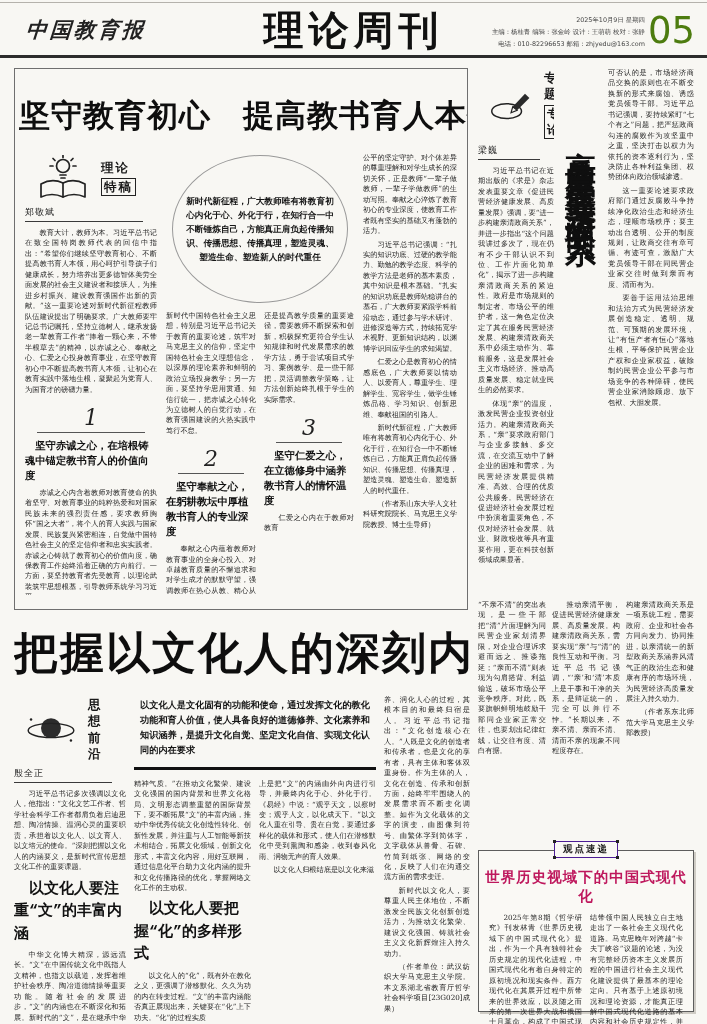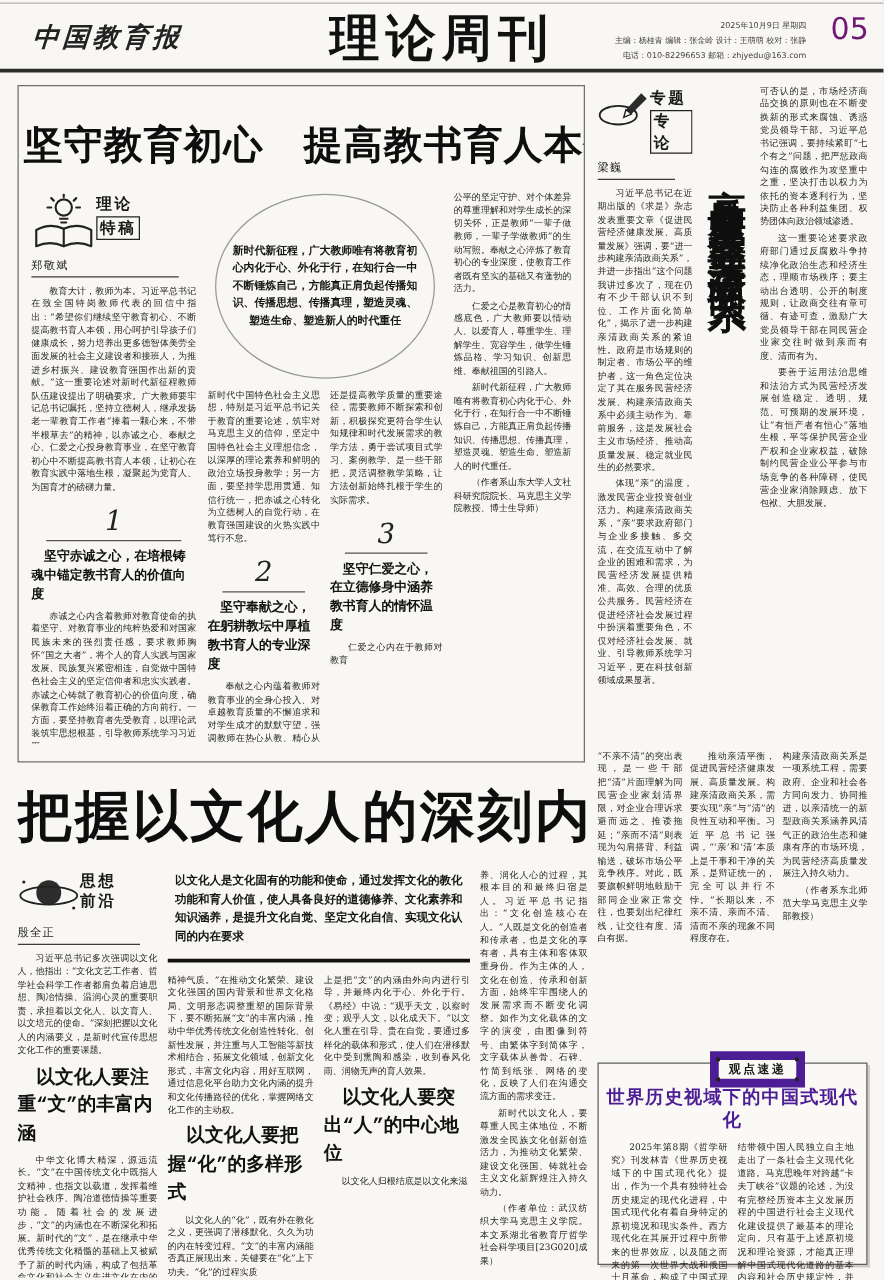--- a/index.html
+++ b/index.html
@@ -3,32 +3,32 @@
 <meta charset="utf-8">
 <style>
   html,body{margin:0;padding:0;background:#e8e6e0;}
   .page{position:relative;width:707px;height:1024px;background:#f8f7f3;font-family:"DejaVu Serif","Liberation Serif",serif;color:#1b1b1b;overflow:hidden;margin:0 auto;}
   .hairline{position:absolute;top:2px;left:0;width:707px;height:1px;background:#b5b2ac;}
   
   .masthead{position:absolute;top:0;left:0;width:707px;height:56px;}
   .paper-logo{position:absolute;left:26px;top:16px;font-size:21px;font-weight:bold;font-style:italic;letter-spacing:3px;transform:skewX(-4deg);color:#222;}
   .section-title{position:absolute;left:50%;top:3px;transform:translateX(-50%);margin:0;font-size:40px;font-weight:900;letter-spacing:5px;color:#111;white-space:nowrap;}
   .mast-info{position:absolute;right:62px;top:15px;text-align:right;font-size:6.4px;line-height:1.85;color:#444;font-family:"DejaVu Sans","Liberation Sans",sans-serif;}
-  .page-num{position:absolute;right:12px;top:9px;font-size:24px;color:#701a75;font-family:"DejaVu Sans","Liberation Sans",sans-serif;margin-left:19px;}
+  .page-num{position:absolute;right:12px;top:9px;font-size:37px;color:#4d7c0f;font-family:"DejaVu Sans","Liberation Sans",sans-serif;margin-left:19px;}
   .mast-rule{position:absolute;top:55px;left:0;width:707px;height:3px;background:#2c2c2c;}
   
   .p{font-size:7.2px;line-height:1.45;text-align:justify;text-indent:2em;margin:0 0 3px;color:#262626;}
   .cont{text-indent:0;}
   .author{font-size:9px;margin:3px 0 2px;letter-spacing:1px;color:#222;}
   .byline-rule{border-top:1px solid #3a3a3a;margin:2px 14px 6px 0;}
   .sechead{font-family:"DejaVu Sans","Liberation Sans",sans-serif;font-weight:bold;font-size:10.3px;line-height:1.45;margin:2px 0 5px;text-indent:1em;color:#111;}
   .secnum{font-style:italic;font-size:22px;text-align:center;border-bottom:1px solid #555;line-height:1.1;padding:7px 0 2px;margin:4px 12px 5px;color:#222;}
   .subhead{font-family:Liberation Mono, monospace;font-weight:bold;font-size:15px;line-height:1.5;margin:6px 0 4px;text-indent:1em;color:#111;}
   .foot{color:#222;}
-  .badge-row{display:flex;align-items:flex-start;gap:0;margin:2px 0 5px;}
+  .badge-row{display:flex;align-items:center;gap:12px;margin:2px 12px 5px;}
   .badge-label{font-family:"DejaVu Sans","Liberation Sans",sans-serif;font-weight:bold;font-size:12.5px;line-height:1.3;letter-spacing:2px;color:#1a1a1a;}
   .stamp{display:inline-block;border:1px solid #222;padding:0 2px;margin-top:2px;}
   
   .main-box{position:absolute;left:14px;top:68px;width:454px;height:542px;border:1px solid #6f6f6f;overflow:hidden;box-sizing:border-box;}
   .main-headline{margin:26px 4px 0;text-align:center;font-family:"DejaVu Sans","Liberation Sans",sans-serif;font-weight:bold;font-size:31px;letter-spacing:1px;color:#0e0e0e;white-space:nowrap;}
   .main-cols{display:flex;gap:9px;margin:16px 10px 0;height:442px;overflow:hidden;}
   .c1{width:132px;overflow:hidden;}
   .cmid{width:188px;overflow:hidden;}
   .c4{flex:1;overflow:hidden;}
   .circle{width:176px;height:148px;border:1px solid #999;border-radius:50%;display:flex;align-items:center;justify-content:center;margin:2px auto 8px;padding:10px 13px;box-sizing:border-box;}
@@ -38,24 +38,24 @@
   
   .policy{position:absolute;left:478px;top:68px;width:216px;height:770px;overflow:hidden;}
   .ra-top{display:flex;gap:5px;height:522px;overflow:hidden;}
   .ra-c1{width:76px;overflow:hidden;}
   .ra-title{width:44px;writing-mode:vertical-rl;text-orientation:upright;font-weight:bold;font-size:31px;letter-spacing:7px;margin-top:58px;color:#0f0f0f;line-height:44px;}
   .ra-c2{flex:1;overflow:hidden;}
   .ra-bottom{display:flex;gap:6px;margin-top:10px;height:232px;overflow:hidden;}
   .rb{flex:1;overflow:hidden;}
   
   .viewpoint{position:absolute;left:478px;top:850px;width:216px;height:162px;border:1px solid #5d5d5d;background:#faf9f5;box-shadow:2px 2px 0 #cfccc5;box-sizing:border-box;}
-  .vp-label{position:absolute;top:-10px;left:50%;transform:translateX(-50%);border:7px solid #4c1d95;background:#faf9f5;padding:1px 8px;font-size:9.5px;font-weight:bold;font-family:"DejaVu Sans","Liberation Sans",sans-serif;letter-spacing:2px;white-space:nowrap;margin-left:20px;}
+  .vp-label{position:absolute;top:-10px;left:50%;transform:translateX(-50%);border:1px solid #4c1d95;background:#faf9f5;padding:1px 8px;font-size:9.5px;font-weight:bold;font-family:"DejaVu Sans","Liberation Sans",sans-serif;letter-spacing:2px;white-space:nowrap;}
   .pin{position:absolute;width:3px;height:3px;background:#222;}
   .pin.tl{top:-2px;left:-2px;} .pin.tr{top:-2px;right:-2px;} .pin.bl{bottom:-2px;left:-2px;} .pin.br{bottom:-2px;right:-2px;}
-  .vp-title{text-align:center;font-family:"DejaVu Sans","Liberation Sans",sans-serif;font-weight:bold;font-size:14.5px;letter-spacing:1px;margin:17px 6px 7px;color:#4c1d95;}
+  .vp-title{text-align:center;font-family:"DejaVu Sans","Liberation Sans",sans-serif;font-weight:bold;font-size:14.5px;letter-spacing:1px;margin:17px 6px 7px;color:#be185d;}
   .vp-cols{display:flex;gap:8px;margin:0 10px;height:118px;overflow:hidden;}
   .vp-col{flex:1;overflow:hidden;}
   
   .culture{position:absolute;left:14px;top:618px;width:456px;height:404px;overflow:hidden;}
   .culture-headline{margin:6px 0 0;text-align:center;font-family:"DejaVu Sans","Liberation Sans",sans-serif;font-weight:bold;font-size:44px;letter-spacing:2px;color:#0e0e0e;white-space:nowrap;}
   .cu-cols{display:flex;gap:8px;margin-top:12px;height:334px;overflow:hidden;}
   .cu1{width:112px;overflow:hidden;}
   .cumid{width:242px;overflow:hidden;}
   .cu4{flex:1;overflow:hidden;}
   .cu-callout{font-family:"DejaVu Sans","Liberation Sans",sans-serif;font-weight:bold;font-size:9.2px;line-height:1.62;text-align:justify;padding:3px 6px 9px;border-bottom:3px solid #111;margin-bottom:9px;color:#141414;}
@@ -128,20 +128,21 @@
           <div class="mcol">
             <p class="p cont">还是提高教学质量的重要途径，需要教师不断探索和创新，积极探究更符合学生认知规律和时代发展需求的教学方法，勇于尝试项目式学习、案例教学、是一些干部把，灵活调整教学策略，让方法创新始终扎根于学生的实际需求。</p>
             <div class="secnum">3</div>
             <h3 class="sechead">坚守仁爱之心，在立德修身中涵养教书育人的情怀温度</h3>
             <p class="p">仁爱之心内在于教师对教育</p>
           </div>
         </div>
       </div>
       <div class="c4">
         <p class="p cont">公平的坚定守护、对个体差异的尊重理解和对学生成长的深切关怀，正是教师“一辈子做教师，一辈子学做教师”的生动写照。奉献之心淬炼了教育初心的专业深度，使教育工作者既有坚实的基础又有蓬勃的活力。</p>
+        <p class="p">习近平总书记强调：“扎实的知识功底、过硬的教学能力、勤勉的教学态度、科学的教学方法是老师的基本素质，其中知识是根本基础。”扎实的知识功底是教师站稳讲台的基石，广大教师要紧跟学科前沿动态，通过参与学术研讨、进修深造等方式，持续拓宽学术视野、更新知识结构，以渊博学识回应学生的求知渴望。</p>
         <p class="p">仁爱之心是教育初心的情感底色，广大教师要以情动人、以爱育人，尊重学生、理解学生、宽容学生，做学生锤炼品格、学习知识、创新思维、奉献祖国的引路人。</p>
         <p class="p">新时代新征程，广大教师唯有将教育初心内化于心、外化于行，在知行合一中不断锤炼自己，方能真正肩负起传播知识、传播思想、传播真理，塑造灵魂、塑造生命、塑造新人的时代重任。</p>
         <p class="p foot">（作者系山东大学人文社科研究院院长、马克思主义学院教授、博士生导师）</p>
       </div>
     </div>
   </section>
 
   <section class="policy">
     <div class="ra-top">
       <div class="ra-c1">
@@ -154,21 +155,21 @@
             </svg>
           </span>
           <div class="badge-label">
             <div>专题</div>
             <div class="stamp">专论</div>
           </div>
         </div>
         <div class="author">梁巍</div>
         <div class="byline-rule"></div>
         <p class="p">习近平总书记在近期出版的《求是》杂志发表重要文章《促进民营经济健康发展、高质量发展》强调，要“进一步构建亲清政商关系”，并进一步指出“这个问题我讲过多次了，现在仍有不少干部认识不到位、工作片面化简单化”，揭示了进一步构建亲清政商关系的紧迫性。政府是市场规则的制定者、市场公平的维护者，这一角色定位决定了其在服务民营经济发展、构建亲清政商关系中必须主动作为、靠前服务，这是发展社会主义市场经济、推动高质量发展、稳定就业民生的必然要求。</p>
-        <p class="p">体现“亲”的温度，激发民营企业投资创业活力。构建亲清政商关系，“亲”要求政府部门与企业多接触、多交流，在交流互动中了解企业的困难和需求，为民营经济发展提供精准、高效、合理的优质公共服务。民营经济在促进经济社会发展过程中扮演着重要角色，不仅对经济社会发展、就业、引导教师系统学习习近平，更在科技创新领域成果显著。</p>
+        <p class="p">体现“亲”的温度，激发民营企业投资创业活力。构建亲清政商关系，“亲”要求政府部门与企业多接触、多交流，在交流互动中了解企业的困难和需求，为民营经济发展提供精准、高效、合理的优质公共服务。民营经济在促进经济社会发展过程中扮演着重要角色，不仅对经济社会发展、就业、财政税收等具有重要作用，更在科技创新领域成果显著。</p>
       </div>
       <div class="ra-title">高质量发展需要亲清政商关系</div>
       <div class="ra-c2">
         <p class="p cont">可否认的是，市场经济商品交换的原则也在不断变换新的形式来腐蚀、诱惑党员领导干部。习近平总书记强调，要持续紧盯“七个有之”问题，把严惩政商勾连的腐败作为攻坚重中之重，坚决打击以权力为依托的资本逐利行为，坚决防止各种利益集团、权势团体向政治领域渗透。</p>
         <p class="p">这一重要论述要求政府部门通过反腐败斗争持续净化政治生态和经济生态，理顺市场秩序；要主动出台透明、公开的制度规则，让政商交往有章可循、有迹可查，激励广大党员领导干部在同民营企业家交往时做到亲而有度、清而有为。</p>
         <p class="p">要善于运用法治思维和法治方式为民营经济发展创造稳定、透明、规范、可预期的发展环境，让“有恒产者有恒心”落地生根，平等保护民营企业产权和企业家权益，破除制约民营企业公平参与市场竞争的各种障碍，使民营企业家消除顾虑、放下包袱、大胆发展。</p>
       </div>
     </div>
     <div class="ra-bottom">
       <div class="rb">
@@ -211,21 +212,20 @@
       <div class="cumid">
         <div class="cu-callout">以文化人是文化固有的功能和使命，通过发挥文化的教化功能和育人价值，使人具备良好的道德修养、文化素养和知识涵养，是提升文化自觉、坚定文化自信、实现文化认同的内在要求</div>
         <div class="cu-midcols">
           <div class="cucol">
             <p class="p cont">精神气质。”在推动文化繁荣、建设文化强国的国内背景和世界文化格局、文明形态调整重塑的国际背景下，要不断拓展“文”的丰富内涵，推动中华优秀传统文化创造性转化、创新性发展，并注重与人工智能等新技术相结合，拓展文化领域，创新文化形式，丰富文化内容，用好互联网，通过信息化平台助力文化内涵的提升和文化传播路径的优化，掌握网络文化工作的主动权。</p>
             <h4 class="subhead">以文化人要把握“化”的多样形式</h4>
             <p class="p">以文化人的“化”，既有外在教化之义，更强调了潜移默化、久久为功的内在转变过程。“文”的丰富内涵能否真正展现出来，关键要在“化”上下功夫。“化”的过程实质</p>
           </div>
           <div class="cucol">
             <p class="p cont">上是把“文”的内涵由外向内进行引导，并最终内化于心、外化于行。《易经》中说：“观乎天文，以察时变；观乎人文，以化成天下。”以文化人重在引导、贵在自觉，要通过多样化的载体和形式，使人们在潜移默化中受到熏陶和感染，收到春风化雨、润物无声的育人效果。</p>
-            <h4 class="subhead">以文化人要突出“人”的中心地位</h4>
             <p class="p">以文化人归根结底是以文化来滋</p>
           </div>
         </div>
       </div>
       <div class="cu4">
         <p class="p cont">养、润化人心的过程，其根本目的和最终归宿是人。习近平总书记指出：“文化创造核心在人。”人既是文化的创造者和传承者，也是文化的享有者，具有主体和客体双重身份。作为主体的人，文化在创造、传承和创新方面，始终牢牢围绕人的发展需求而不断变化调整。如作为文化载体的文字的演变，由图像到符号、由繁体字到简体字，文字载体从兽骨、石碑、竹简到纸张、网络的变化，反映了人们在沟通交流方面的需求变迁。</p>
         <p class="p">新时代以文化人，要尊重人民主体地位，不断激发全民族文化创新创造活力，为推动文化繁荣、建设文化强国、铸就社会主义文化新辉煌注入持久动力。</p>
         <p class="p foot">（作者单位：武汉纺织大学马克思主义学院。本文系湖北省教育厅哲学社会科学项目[23G020]成果）</p>
       </div>
     </div>

